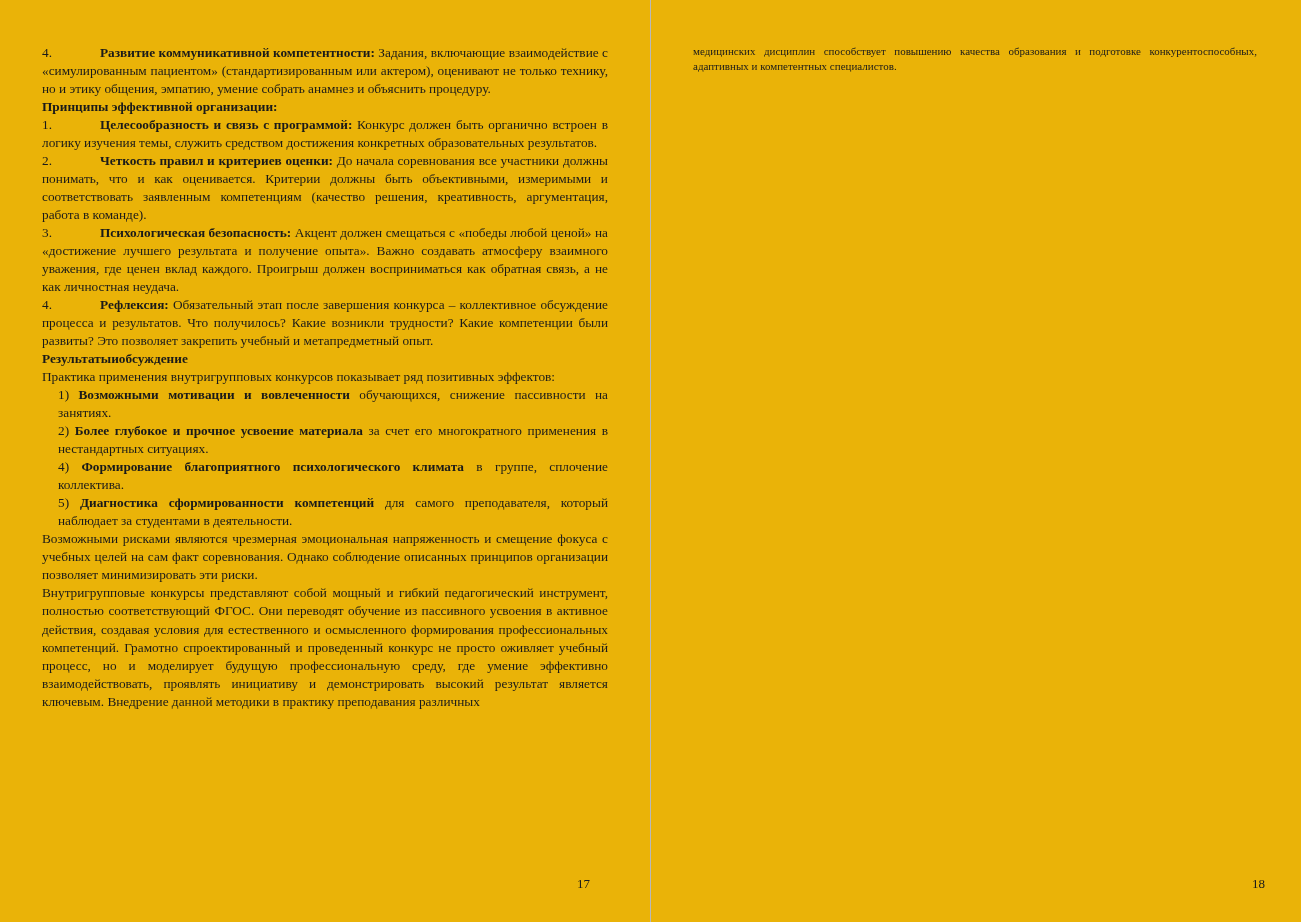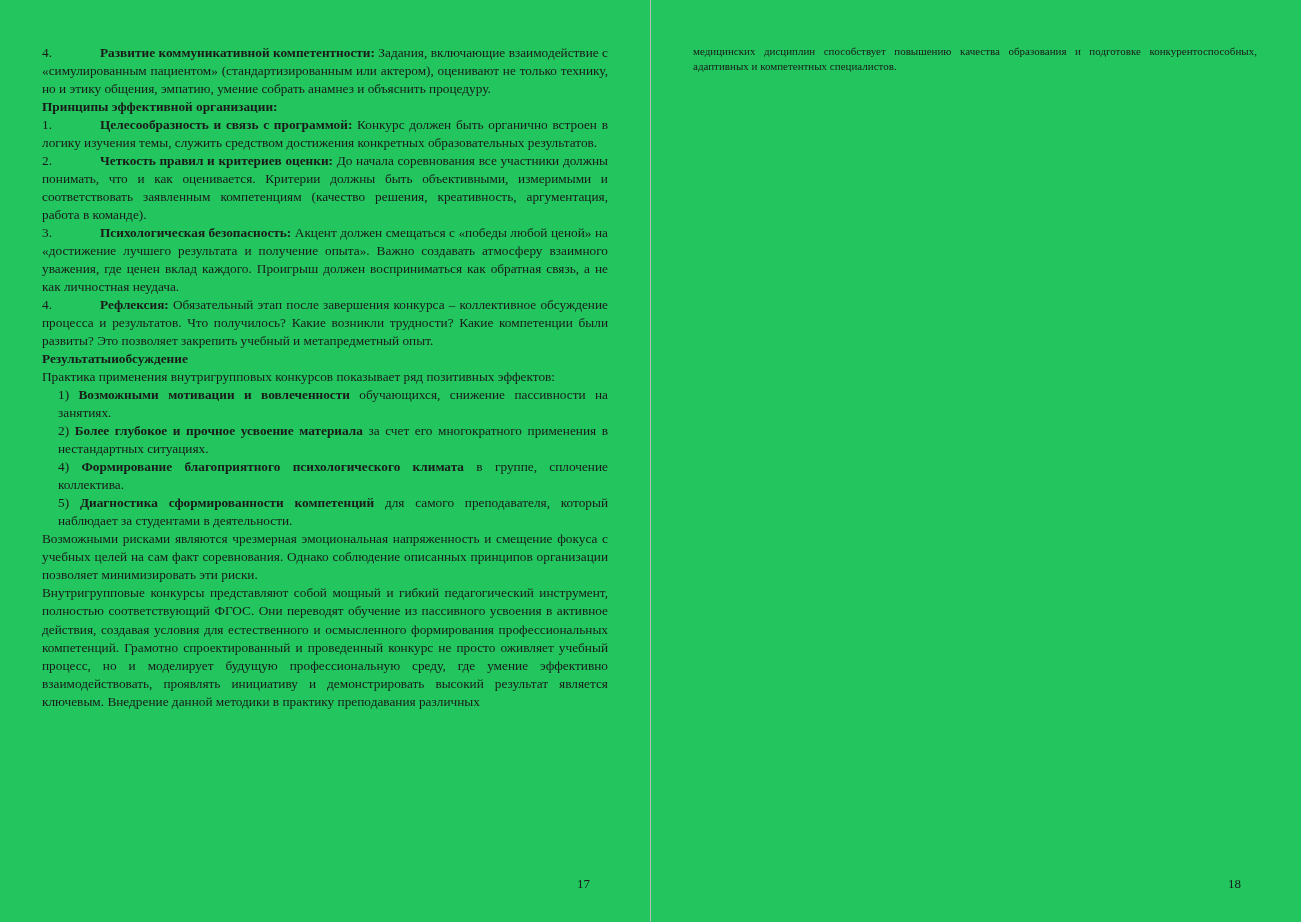--- a/index.html
+++ b/index.html
@@ -16,21 +16,21 @@
   }
   .spread {
     display: flex;
     width: 1301px;
     height: 922px;
     box-sizing: border-box;
   }
   .page {
     position: relative;
     box-sizing: border-box;
-    background: #22c55e;
+    background: #eab308;
     height: 922px;
   }
   .page-left {
     width: 651px;
     border-right: 1px solid #b9b9b9;
     padding: 44px 42px 0 42px;
   }
   .page-right {
     width: 650px;
     padding: 44px 44px 0 42px;
@@ -72,21 +72,21 @@
   .list-item .lnum {
     font-weight: normal;
   }
   .page-number {
     position: absolute;
     bottom: 30px;
     right: 60px;
     font-size: 13px;
   }
   .page-right .page-number {
-    right: 60px;
+    right: 36px;
     margin-top: 24px;
   }
   .pad-top-note {
     font-size: 11px;
     line-height: 1.355;
     text-align: justify;
   }
 </style>
 </head>
 <body>

